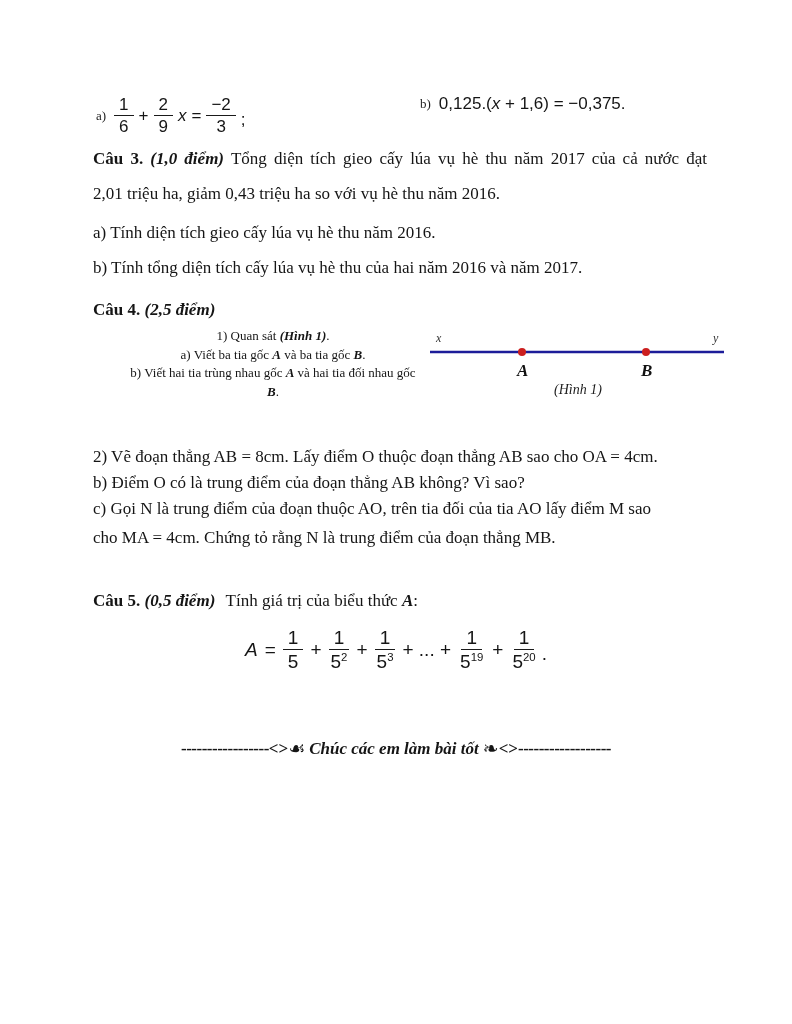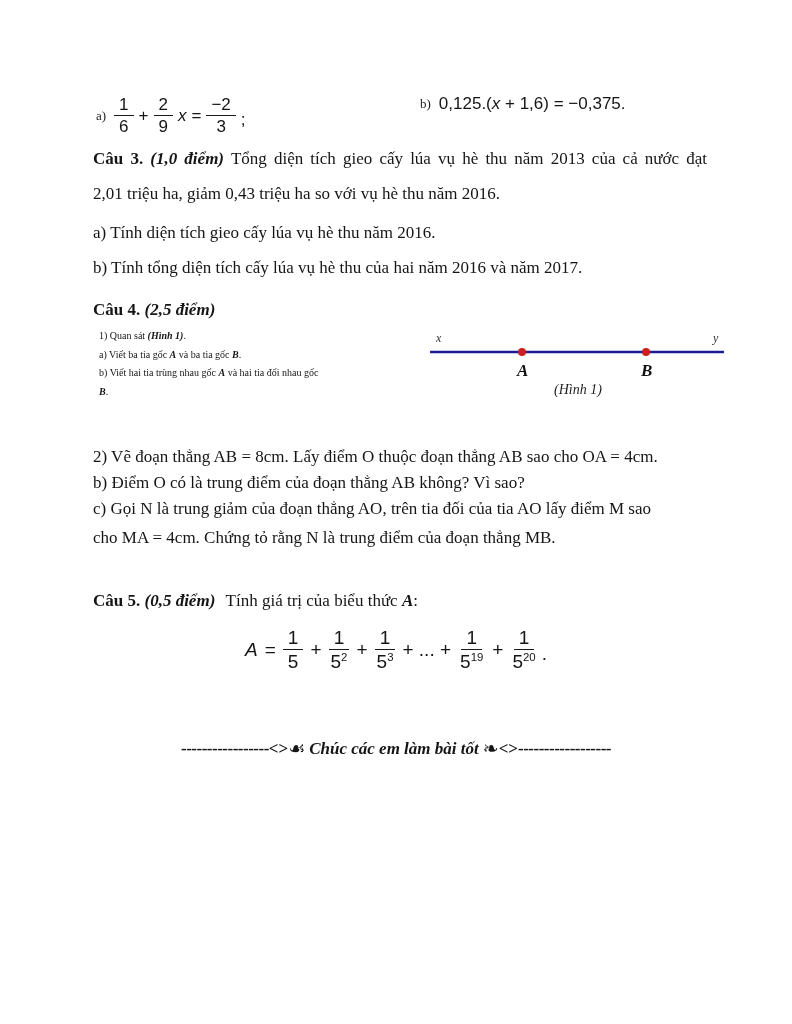--- a/index.html
+++ b/index.html
@@ -18,21 +18,21 @@
   .frac .num{display:block;padding:0 5px 1px;border-bottom:1.7px solid #1a1a1a;line-height:1.12;}
   .frac .den{display:block;padding:1px 2px 0;line-height:1.12;}
   .frac sup{font-size:0.6em;vertical-align:super;line-height:0;}
   .var{font-style:italic;}
   .eq-end{align-self:flex-end;margin-bottom:6px;}
   
   .body-text{font-size:17px;}
   .lh35{line-height:35px;}
   .just{text-align:justify;text-align-last:justify;}
   
-  .small-list{font-size:10px;line-height:18.6px;width:348px;}
+  .small-list{font-size:13px;line-height:18.6px;width:348px;text-align:center;}
   .nowrap{white-space:nowrap;}
   
   .fig-caption{font-style:italic;font-size:14px;text-align:center;color:#1d1d1d;}
   svg text{font-family:"Liberation Serif",serif;}
   .fig-endlabel{font-size:12px;font-style:italic;}
   .fig-ptlabel{font-size:17px;font-weight:bold;font-style:italic;}
   
   .p2-line{line-height:26px;}
   
   .formula-row{display:flex;justify-content:center;align-items:center;gap:7px;font-size:19px;}
@@ -70,21 +70,21 @@
 
   <div class="abs eq-line math" style="left:420px;top:94px;">
     <span class="eq-label">b)</span>
     <span><span>0,125.(</span><span class="var">x</span><span> + 1,6) = −0,375.</span></span>
   </div>
 
   <div class="abs body-text lh35" style="left:93px;top:141px;width:614px;">
     <div class="just">
       <span class="b">Câu 3.</span>
       <span class="i">(1,0 điểm)</span>
-      <span>Tổng diện tích gieo cấy lúa vụ hè thu năm 2013 của cả nước đạt</span>
+      <span>Tổng diện tích gieo cấy lúa vụ hè thu năm 2017 của cả nước đạt</span>
     </div>
     <div>2,01 triệu ha, giảm 0,43 triệu ha so với vụ hè thu năm 2016.</div>
   </div>
 
   <div class="abs body-text" style="left:93px;top:223px;">a) Tính diện tích gieo cấy lúa vụ hè thu năm 2016.</div>
   <div class="abs body-text" style="left:93px;top:258px;font-family:Liberation Serif, serif;">b) Tính tổng diện tích cấy lúa vụ hè thu của hai năm 2016 và năm 2017.</div>
 
   <div class="abs body-text" style="left:93px;top:300px;">
     <span class="b">Câu 4.</span>
     <span class="i">(2,5 điểm)</span>
@@ -112,21 +112,21 @@
     <circle cx="94" cy="22" r="4" fill="#cc1f1f"></circle>
     <circle cx="218" cy="22" r="4" fill="#cc1f1f"></circle>
     <text x="89" y="46" class="fig-ptlabel" fill="#111">A</text>
     <text x="213" y="46" class="fig-ptlabel" fill="#111">B</text>
   </svg>
   <div class="abs fig-caption" style="left:428px;top:382px;width:300px;">(Hình 1)</div>
 
   <div class="abs body-text" style="left:93px;top:444px;width:640px;">
     <div class="p2-line">2) Vẽ đoạn thẳng AB = 8cm. Lấy điểm O thuộc đoạn thẳng AB sao cho OA = 4cm.</div>
     <div class="p2-line">b) Điểm O có là trung điểm của đoạn thẳng AB không? Vì sao?</div>
-    <div class="p2-line">c) Gọi N là trung giảm của đoạn thẳng AO, trên tia đối của tia AO lấy điểm M sao</div>
+    <div class="p2-line">c) Gọi N là trung điểm của đoạn thuộc AO, trên tia đối của tia AO lấy điểm M sao</div>
     <div class="p2-line" style="margin-top:3px;">cho MA = 4cm. Chứng tỏ rằng N là trung điểm của đoạn thẳng MB.</div>
   </div>
 
   <div class="abs body-text" style="left:93px;top:591px;">
     <span class="b">Câu 5.</span>
     <span class="i">(0,5 điểm)</span>
     <span style="margin-left:6px;">Tính giá trị của biểu thức </span><span class="i">A</span><span>:</span>
   </div>
 
   <div class="abs formula-row math" style="left:0;top:627px;width:792px;">

